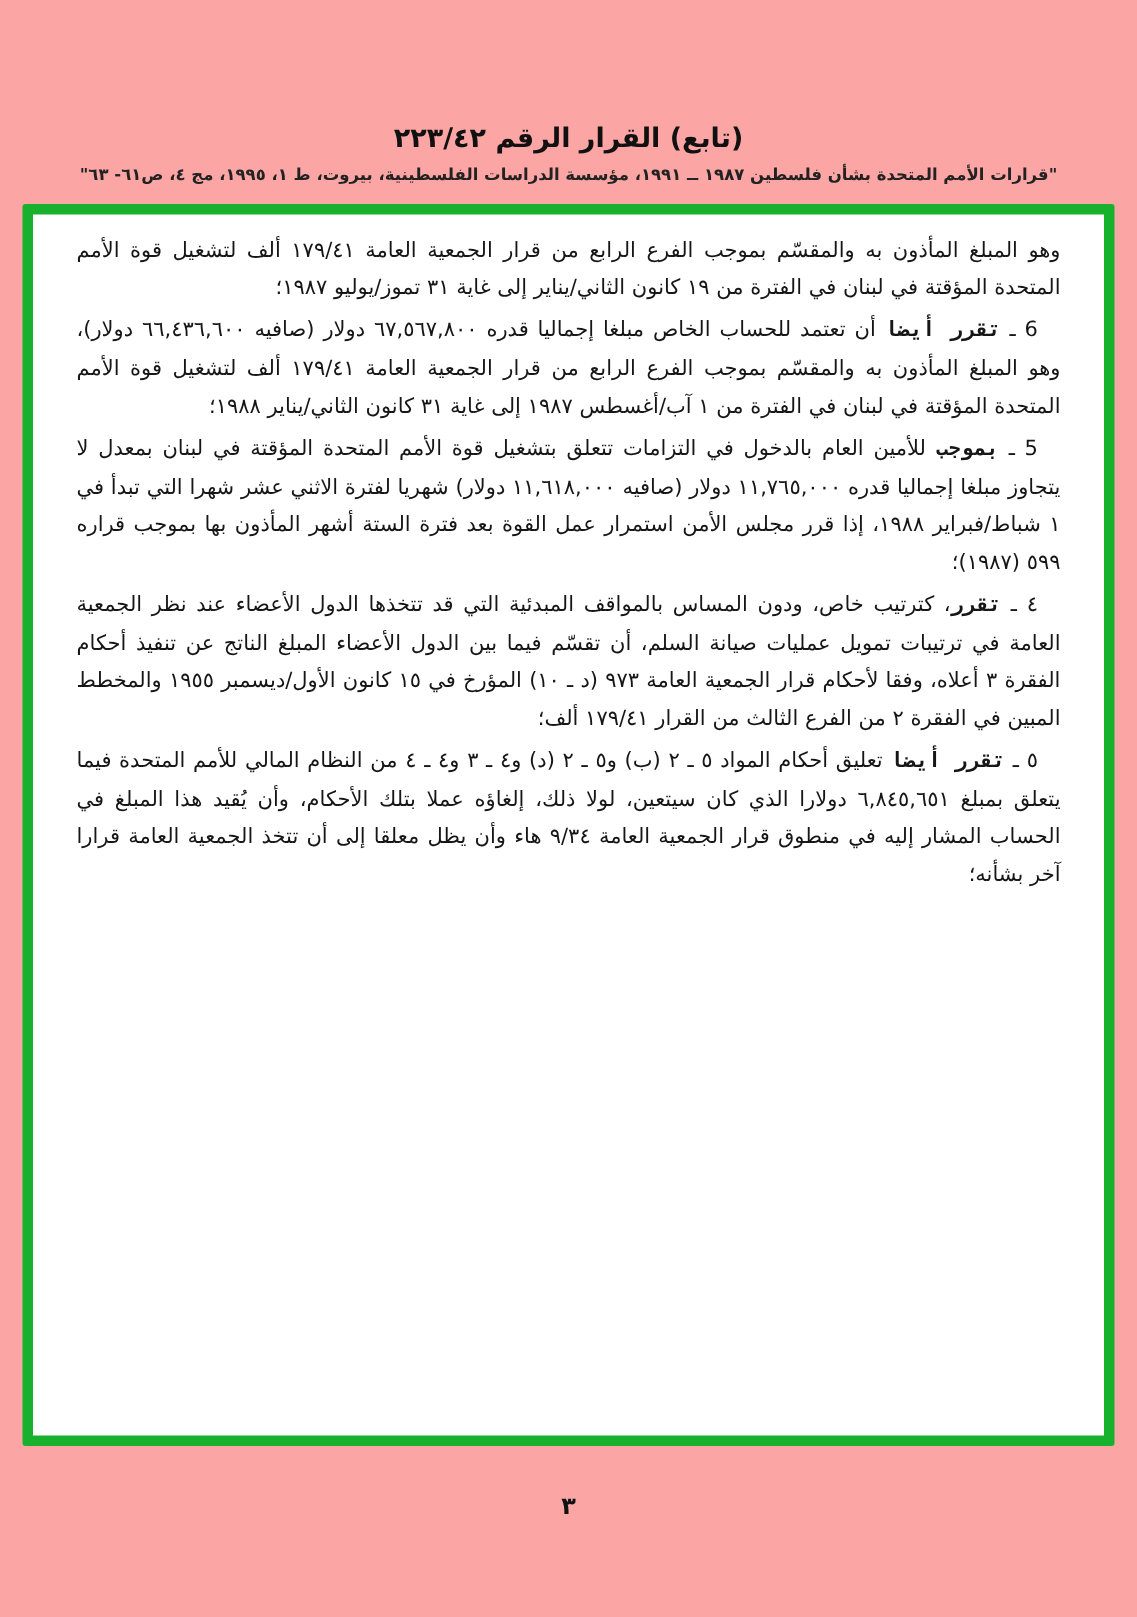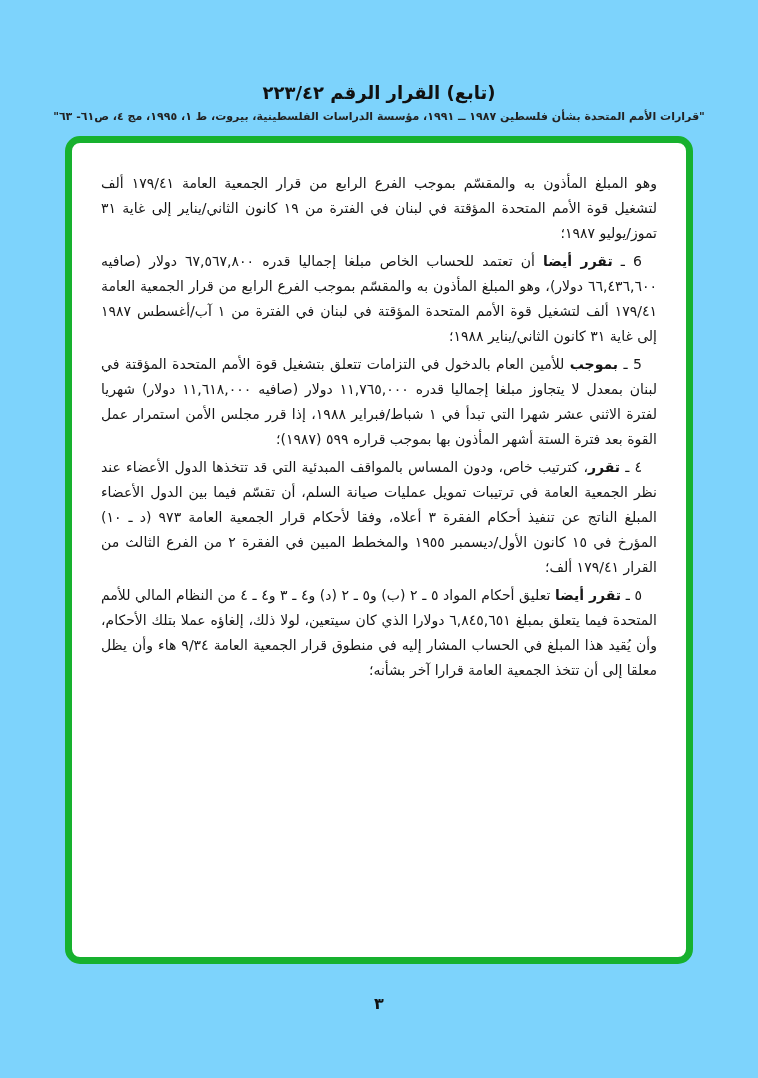--- a/index.html
+++ b/index.html
@@ -1,58 +1,58 @@
 <!DOCTYPE html>
 <html lang="ar" dir="rtl"><head>
 <meta charset="utf-8">
 <style>
   html, body { margin: 0; padding: 0; background: #ffffff; }
   .page {
     position: relative;
     width: 758px;
     height: 1078px;
-    background: #7dd3fc;
+    background: #fca5a5;
     overflow: hidden;
     direction: rtl;
     font-family: "DejaVu Sans", sans-serif;
     color: #151515;
   }
   .doc-header { text-align: center; padding-top: 82px; }
   .doc-title {
     margin: 0;
     font-size: 18px;
     font-weight: bold;
     color: #111111;
   }
   .doc-source {
     margin: 7px 0 0 0;
     font-size: 11px;
     font-weight: bold;
     color: #222222;
   }
   .green-frame {
     box-sizing: border-box;
-    width: 628px;
+    width: 728px;
     height: 828px;
     margin: 13px auto 0 auto;
     border: 7px solid #17b12e;
-    border-radius: 15px;
-    padding: 28px 29px 8px 29px;
+    border-radius: 2px;
+    padding: 12px 29px 8px 29px;
     overflow: hidden;
     background: #ffffff;
   }
   .body-para {
     margin: 0 0 3px 0;
     font-size: 14px;
     line-height: 25px;
     text-align: justify;
     color: #161616;
   }
   .body-para.numbered { text-indent: 15px; }
-  .body-para b { font-weight: bold; }
+  .body-para b { font-weight: bold; font-family: Liberation Mono, monospace; }
   .doc-footer { text-align: center; margin-top: 30px; }
   .page-number {
     display: inline-block;
     font-size: 16px;
     font-weight: bold;
     color: #111111;
   }
 </style>
 </head>
 <body>

